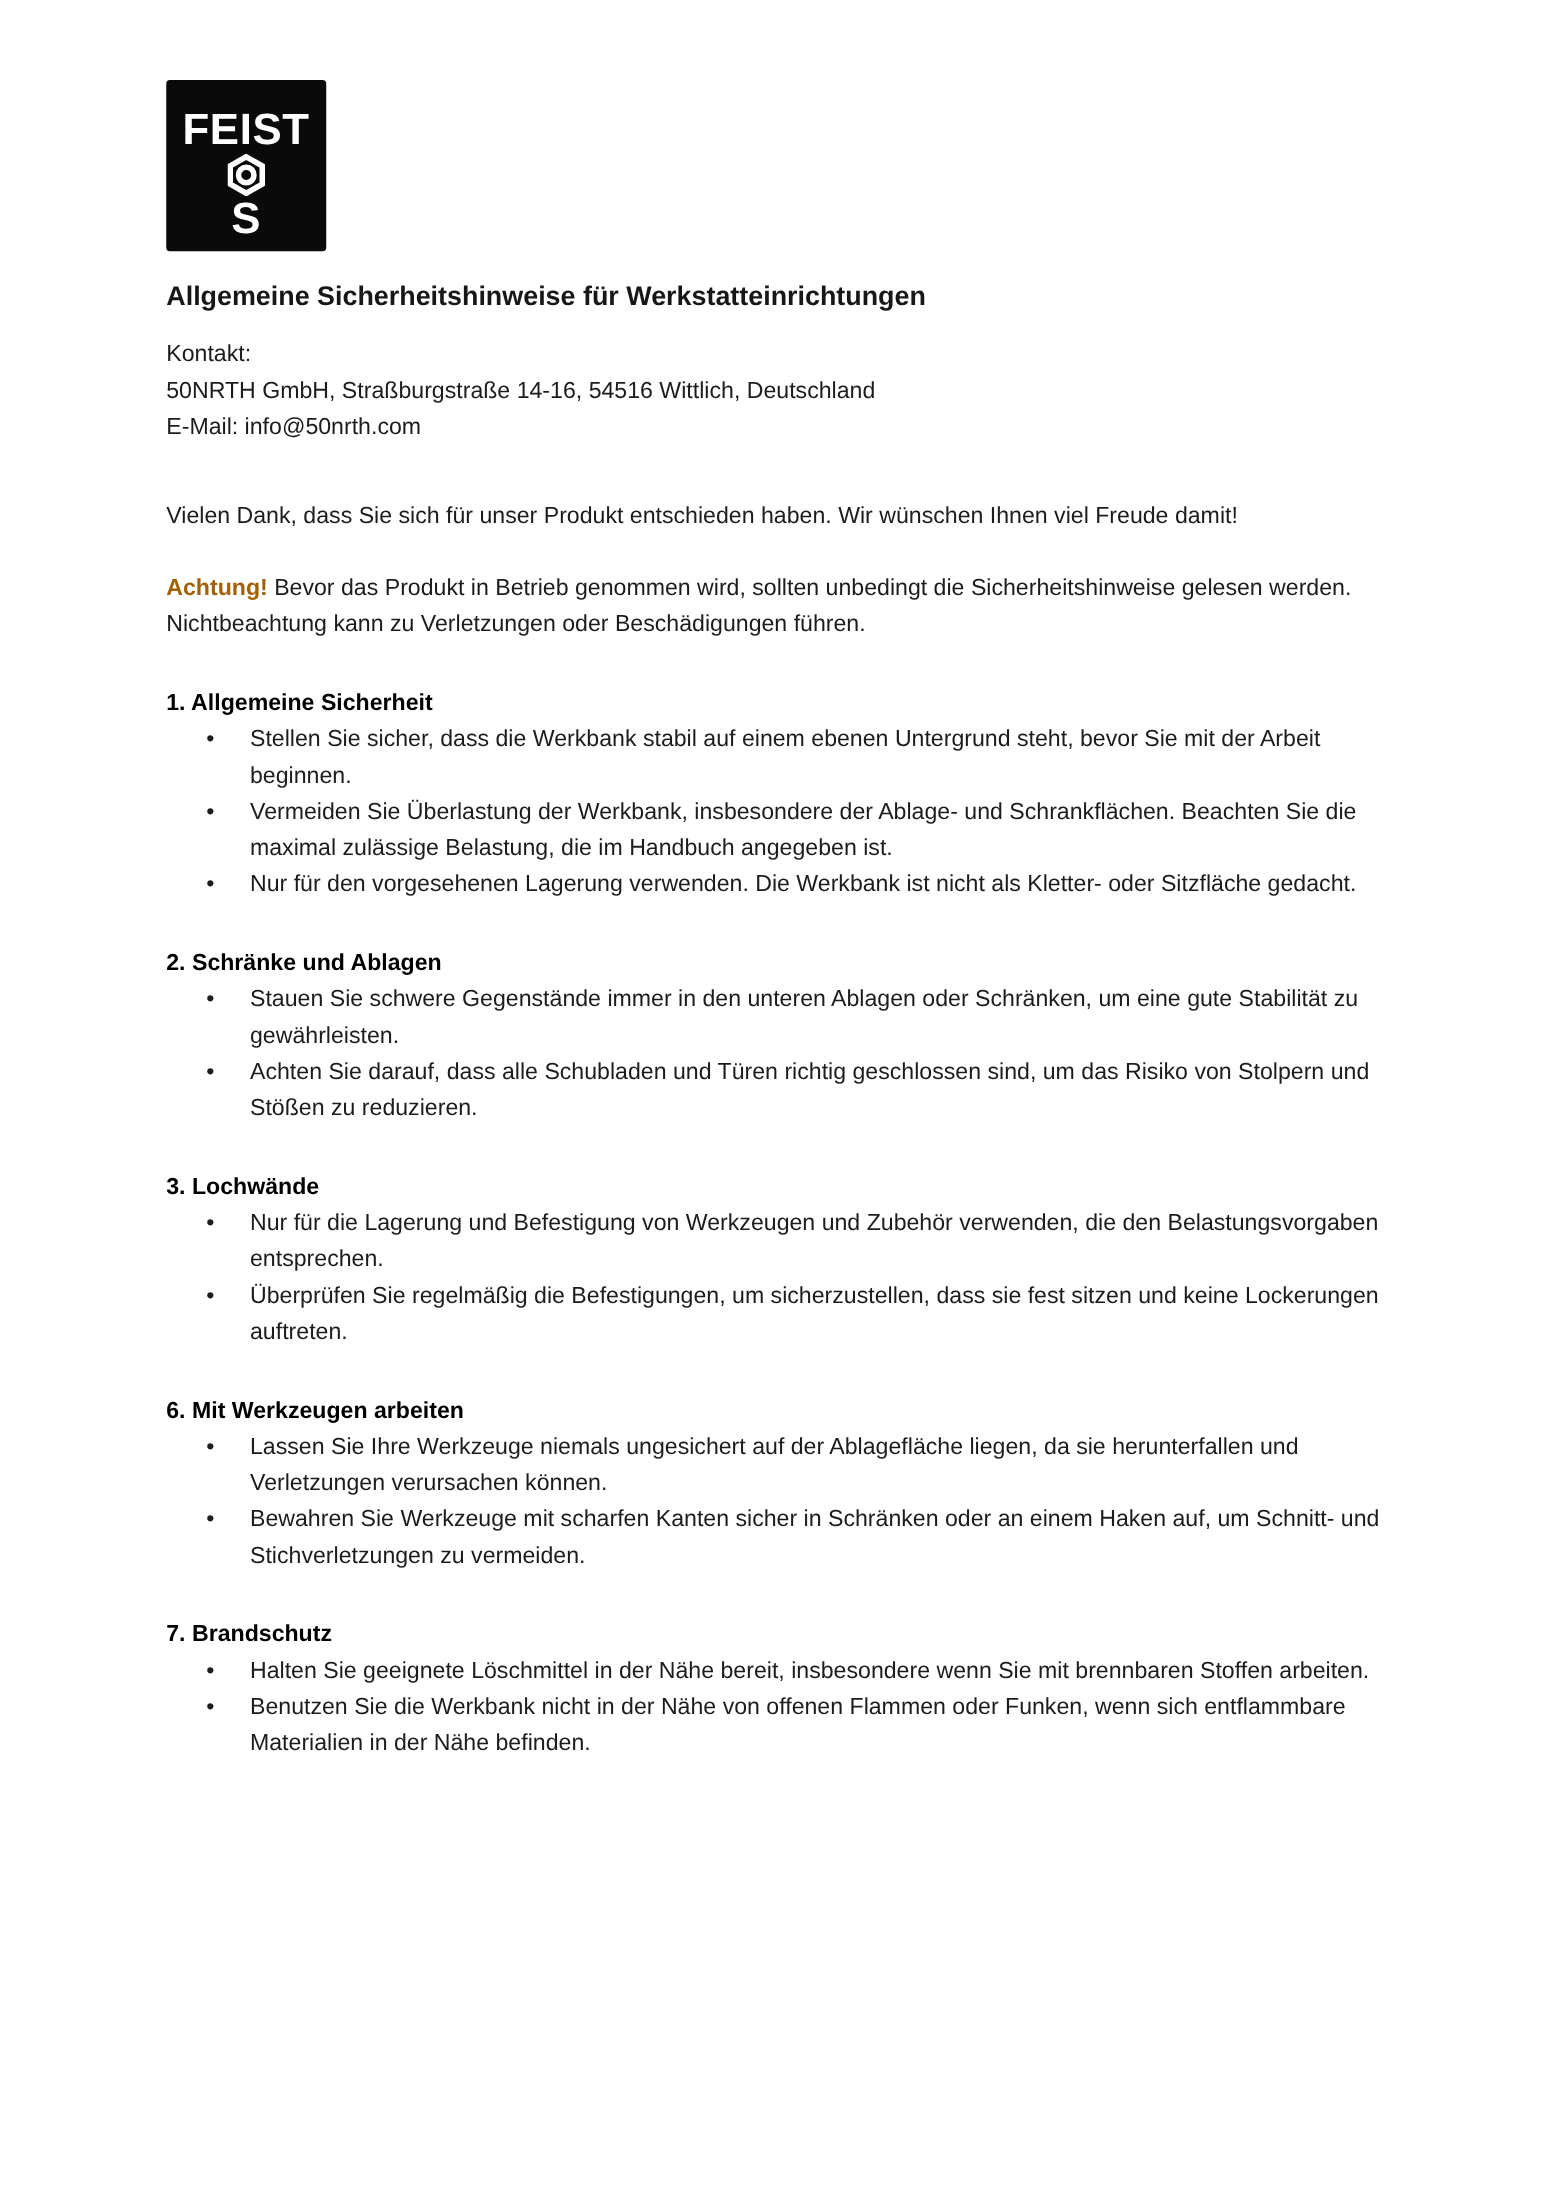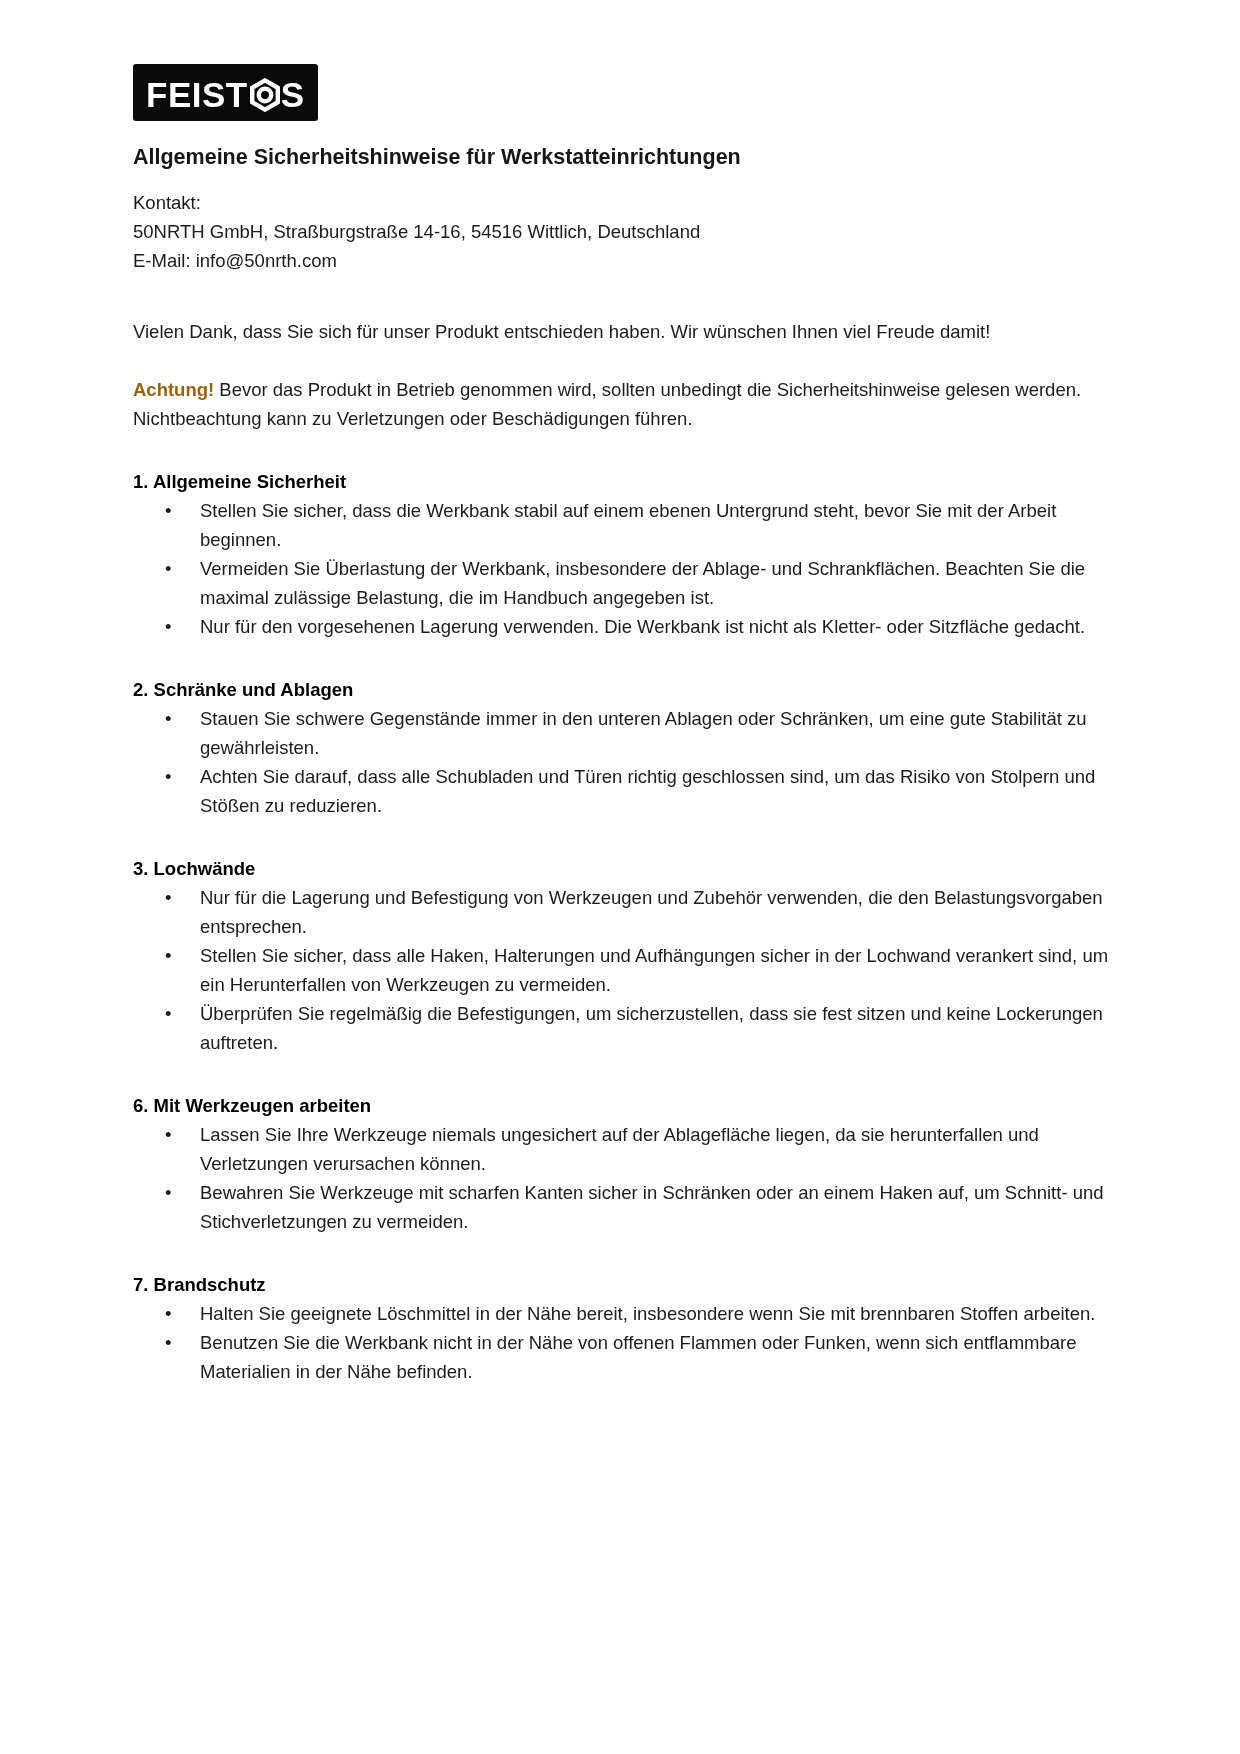--- a/index.html
+++ b/index.html
@@ -13,23 +13,24 @@
   }
   .page {
     padding: 64px 130px 60px 133px;
   }
   
   .logo {
     display: inline-flex;
     align-items: center;
     background: #0a0a0a;
     color: #ffffff;
-    padding: 12px 13px 9px 13px;
+    padding: 22px 13px 9px 13px;
     border-radius: 3px;
     line-height: 1;
+    flex-direction: column;
   }
   .logo .logo-letters {
     font-size: 35px;
     font-weight: 800;
     letter-spacing: 0.5px;
   }
   .logo svg { display: block; margin: 2px 1px 0 2px; }
   
   h1.doc-title {
     margin-top: 24px;
@@ -116,21 +117,20 @@
     <ul class="bullet-list">
       <li>Stauen Sie schwere Gegenstände immer in den unteren Ablagen oder Schränken, um eine gute Stabilität zu gewährleisten.</li>
       <li>Achten Sie darauf, dass alle Schubladen und Türen richtig geschlossen sind, um das Risiko von Stolpern und Stößen zu reduzieren.</li>
     </ul>
   </section>
 
   <section>
     <h2 class="section-title">3. Lochwände</h2>
     <ul class="bullet-list">
       <li>Nur für die Lagerung und Befestigung von Werkzeugen und Zubehör verwenden, die den Belastungsvorgaben entsprechen.</li>
-      <li>Stellen Sie sicher, dass alle Haken, Halterungen und Aufhängungen sicher in der Lochwand verankert sind, um ein Herunterfallen von Werkzeugen zu vermeiden.</li>
       <li>Überprüfen Sie regelmäßig die Befestigungen, um sicherzustellen, dass sie fest sitzen und keine Lockerungen auftreten.</li>
     </ul>
   </section>
 
   <section>
     <h2 class="section-title">6. Mit Werkzeugen arbeiten</h2>
     <ul class="bullet-list">
       <li>Lassen Sie Ihre Werkzeuge niemals ungesichert auf der Ablagefläche liegen, da sie herunterfallen und Verletzungen verursachen können.</li>
       <li>Bewahren Sie Werkzeuge mit scharfen Kanten sicher in Schränken oder an einem Haken auf, um Schnitt- und Stichverletzungen zu vermeiden.</li>
     </ul>

